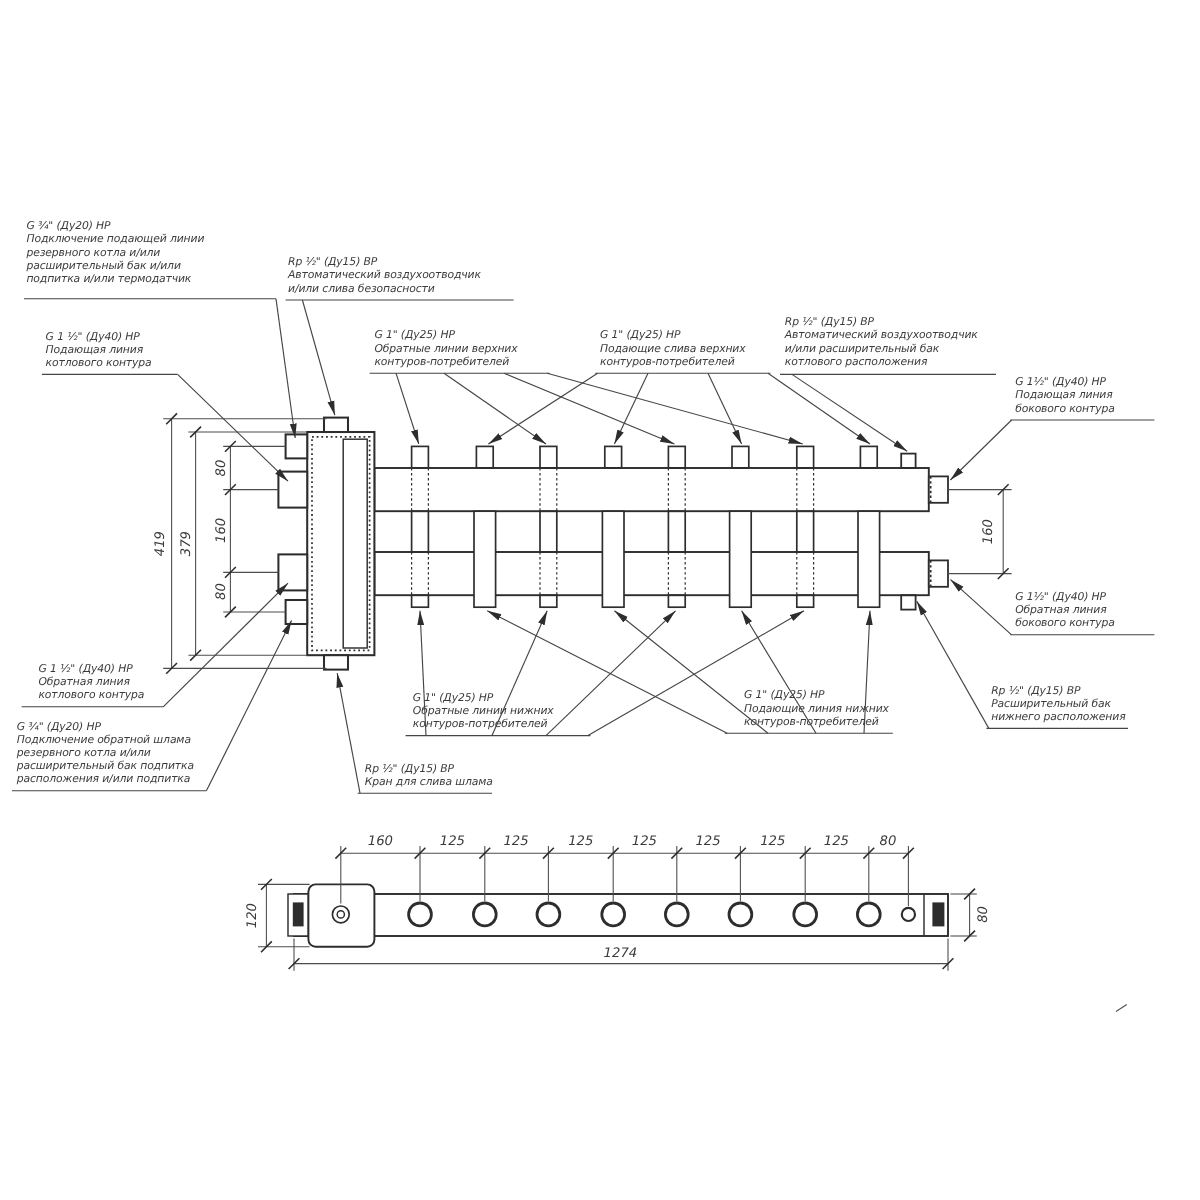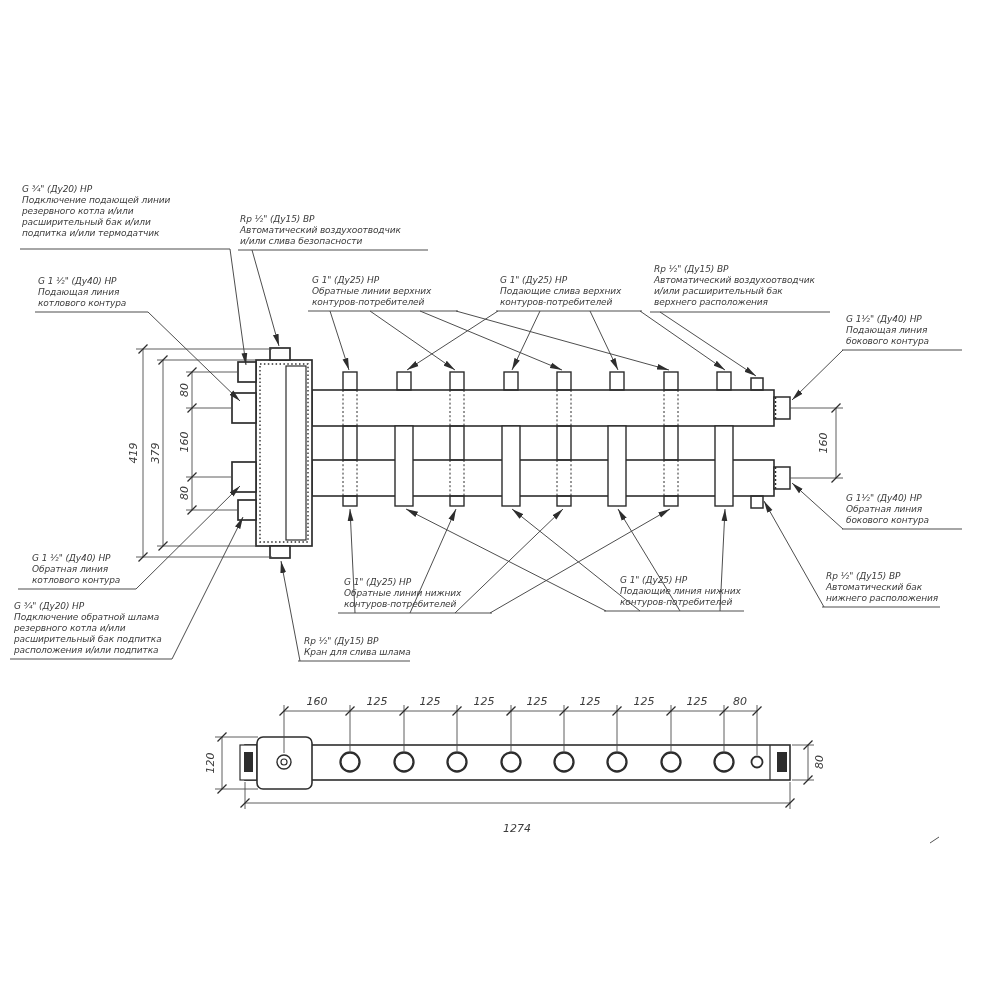--- a/index.html
+++ b/index.html
@@ -282,35 +282,35 @@
 </div>
 <div class="callout" style="left:500px;top:275px">
   <span>G 1" (Ду25) НР</span>
   <span>Подающие слива верхних</span>
   <span>контуров-потребителей</span>
 </div>
 <div class="callout" style="left:654px;top:264px">
   <span>Rp ½" (Ду15) ВР</span>
   <span>Автоматический воздухоотводчик</span>
   <span>и/или расширительный бак</span>
-  <span>верхнего расположения</span>
+  <span>котлового расположения</span>
 </div>
 <div class="callout" style="left:846px;top:314px">
   <span>G 1½" (Ду40) НР</span>
   <span>Подающая линия</span>
   <span>бокового контура</span>
 </div>
 <div class="callout" style="left:846px;top:493px">
   <span>G 1½" (Ду40) НР</span>
   <span>Обратная линия</span>
   <span>бокового контура</span>
 </div>
 <div class="callout" style="left:826px;top:571px">
   <span>Rp ½" (Ду15) ВР</span>
-  <span>Автоматический бак</span>
+  <span>Расширительный бак</span>
   <span>нижнего расположения</span>
 </div>
 <div class="callout" style="left:344px;top:577px">
   <span>G 1" (Ду25) НР</span>
   <span>Обратные линии нижних</span>
   <span>контуров-потребителей</span>
 </div>
 <div class="callout" style="left:620px;top:575px">
   <span>G 1" (Ду25) НР</span>
   <span>Подающие линия нижних</span>
@@ -342,17 +342,17 @@
 
 <span class="dim" style="left:317px;top:701px">160</span>
 <span class="dim" style="left:377px;top:701px">125</span>
 <span class="dim" style="left:430px;top:701px">125</span>
 <span class="dim" style="left:484px;top:701px">125</span>
 <span class="dim" style="left:537px;top:701px">125</span>
 <span class="dim" style="left:590px;top:701px">125</span>
 <span class="dim" style="left:644px;top:701px">125</span>
 <span class="dim" style="left:697px;top:701px">125</span>
 <span class="dim" style="left:740px;top:701px">80</span>
-<span class="dim" style="left:517px;top:828px">1274</span>
+<span class="dim" style="left:517px;top:794px">1274</span>
 <span class="dim rot" style="left:210px;top:763px">120</span>
 <span class="dim rot" style="left:819px;top:762px">80</span>
 
 </div>
 
 </body></html>

